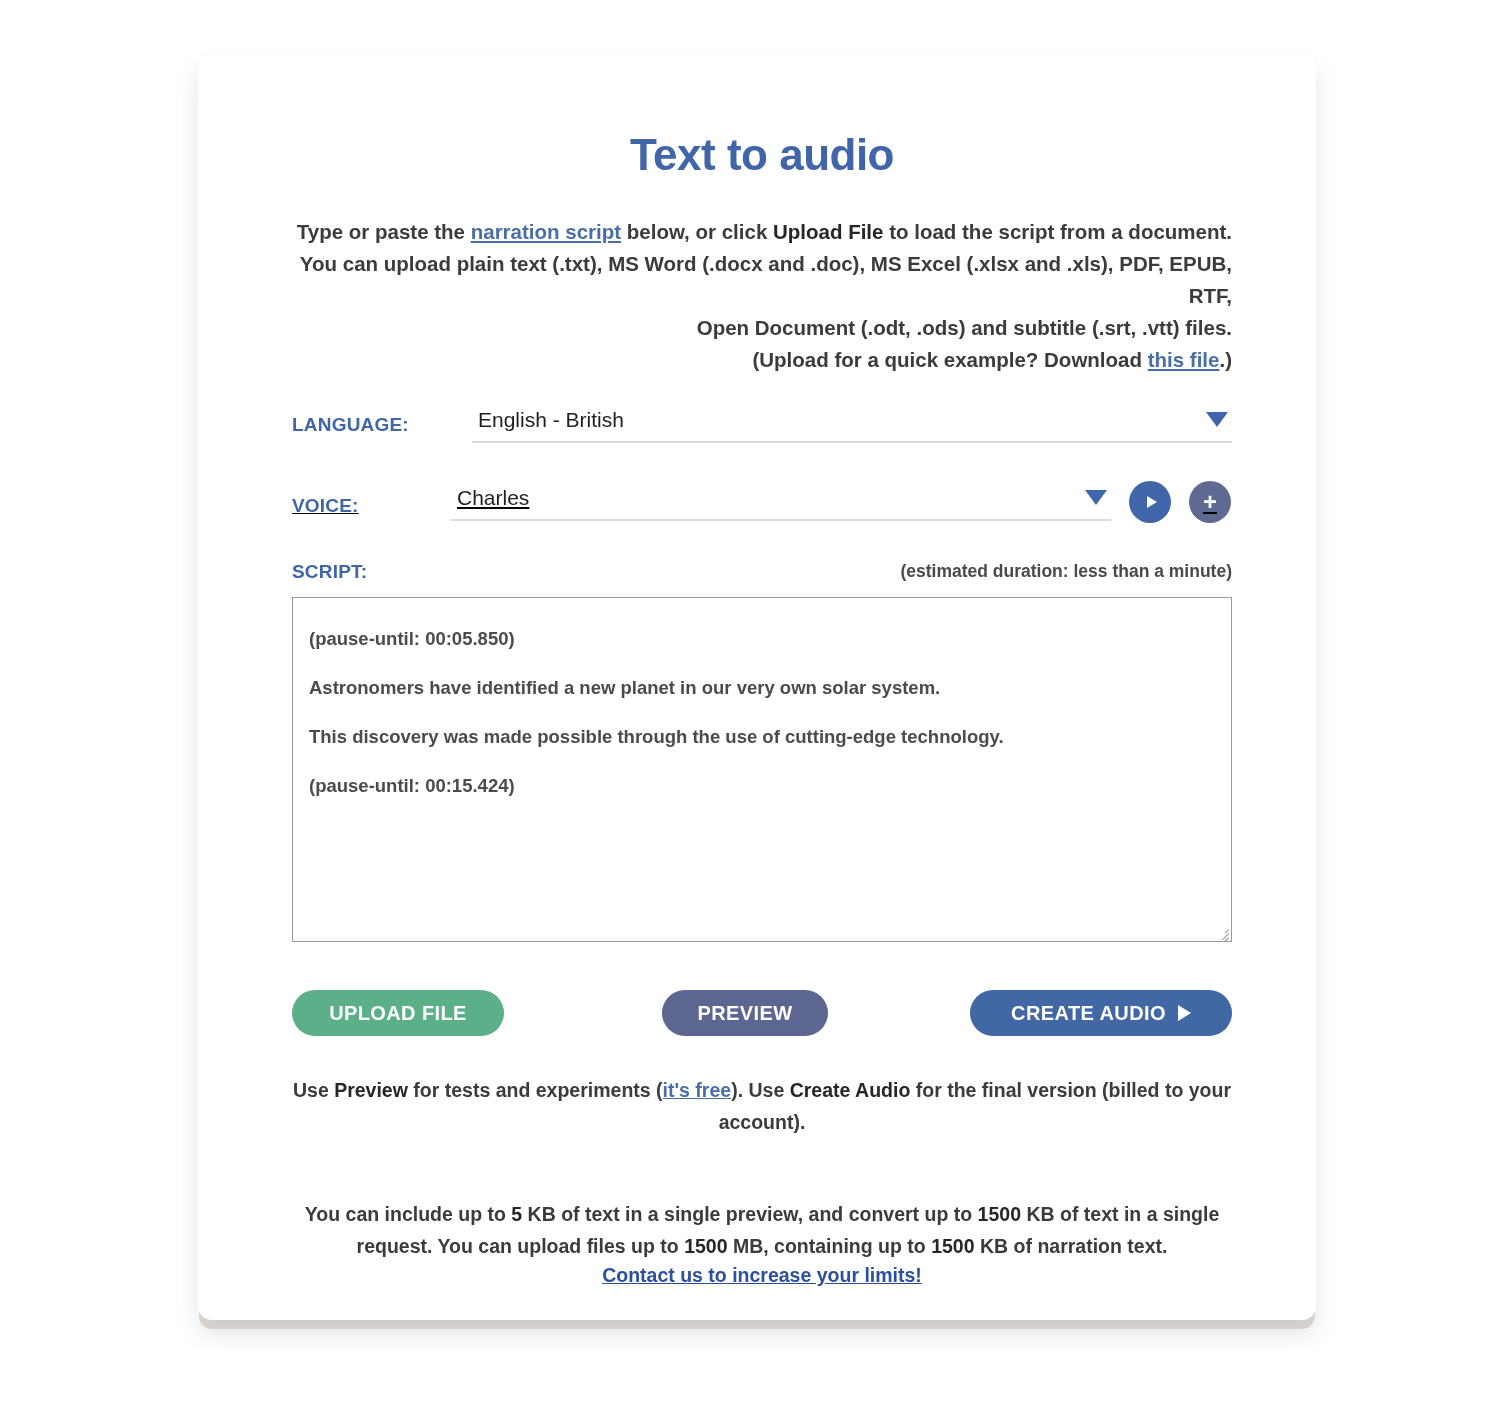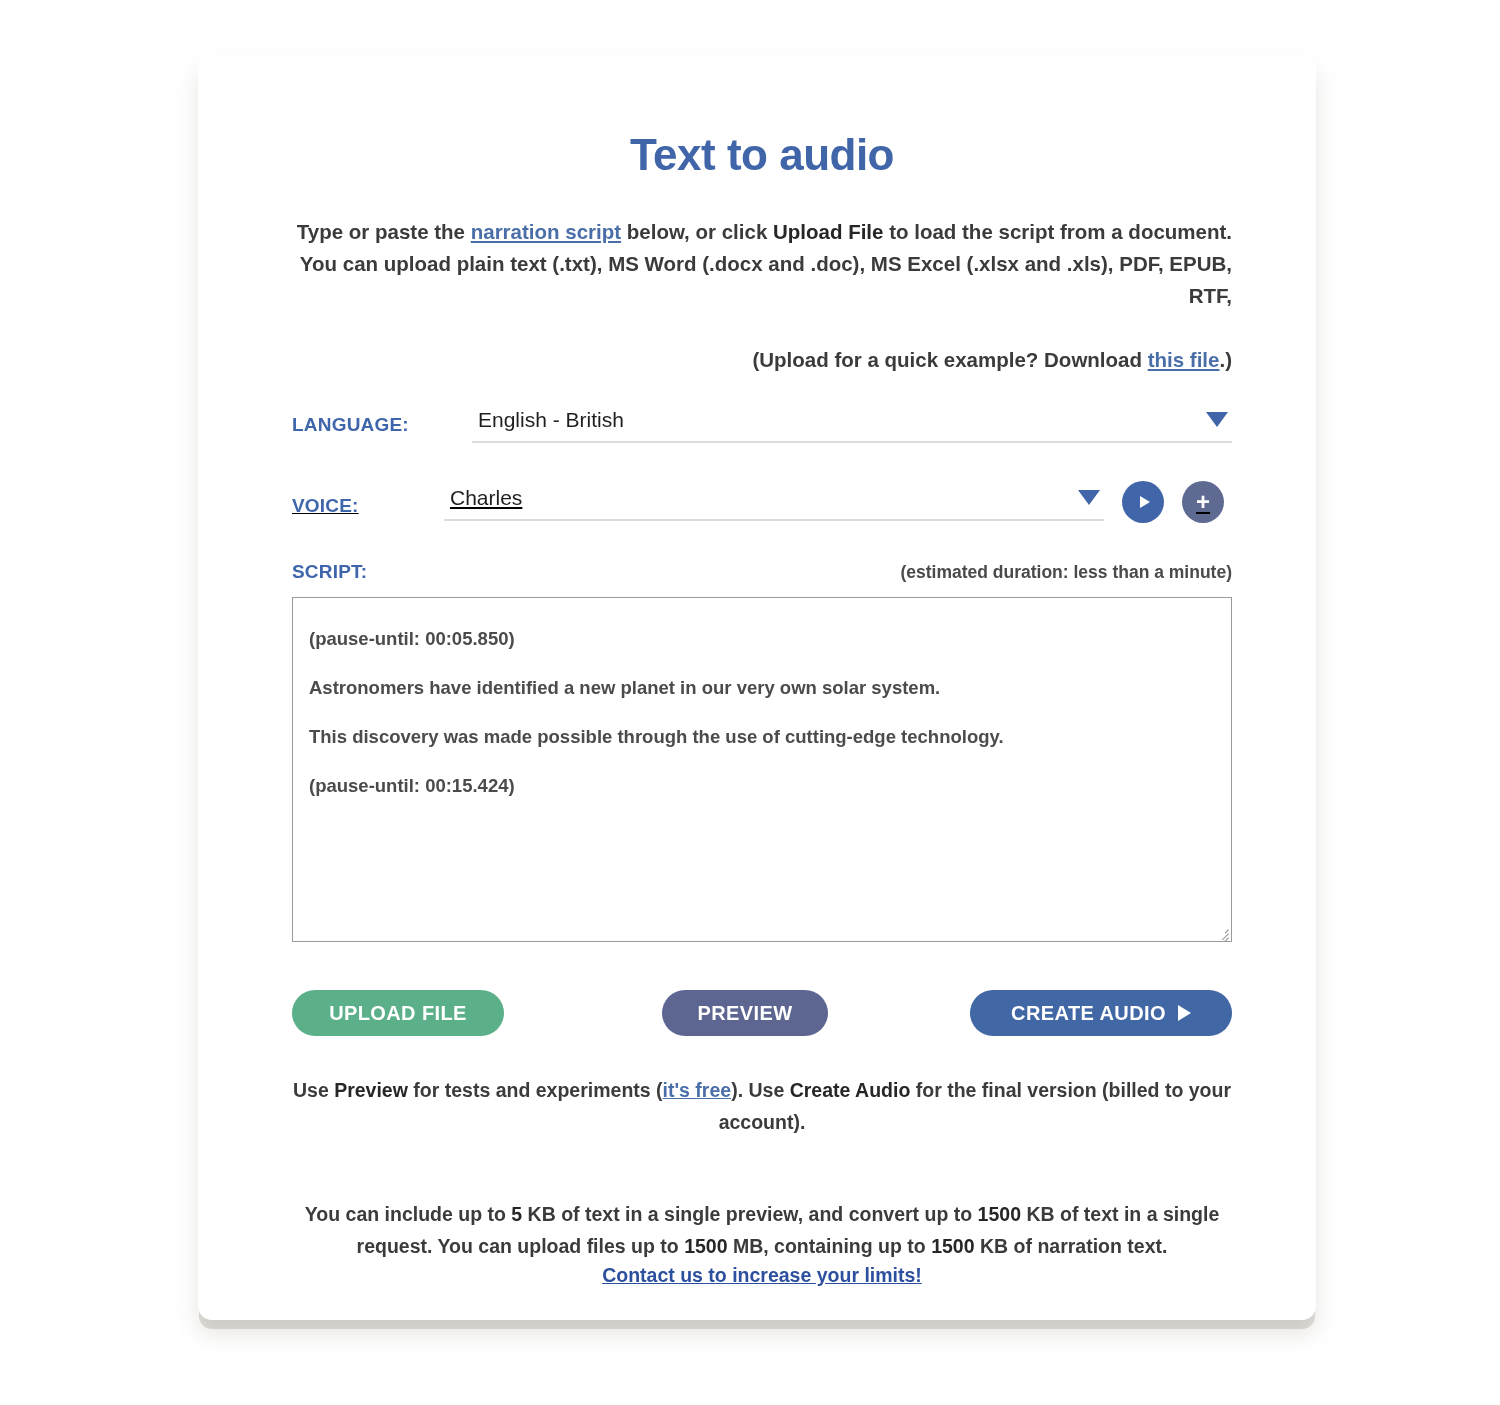--- a/index.html
+++ b/index.html
@@ -90,21 +90,21 @@
   .caret {
     position: absolute;
     right: 4px; top: 6px;
     width: 0; height: 0;
     border-left: 11px solid transparent;
     border-right: 11px solid transparent;
     border-top: 15px solid #4066a9;
   }
 
   .row.voice { margin-top: 38px; align-items: center; text-decoration: underline; }
-  .row.voice .select-wrap { flex: none; width: 660px; }
+  .row.voice .select-wrap { flex: none; width: 660px; margin-left: 7px; }
 
   .circle-btn {
     width: 42px; height: 42px;
     border-radius: 50%;
     border: none;
     margin-left: 18px;
     display: flex; align-items: center; justify-content: center;
     cursor: pointer;
     flex: none;
   }
@@ -120,21 +120,21 @@
   .plus-glyph {
     color: #ffffff;
     font-size: 24px;
     line-height: 18px;
     font-weight: 700;
   }
 
   
   .script-head {
     display: flex;
-    align-items: flex-end;
+    align-items: flex-start;
     justify-content: space-between;
     margin-top: 38px;
   }
   .script-label {
     color: #3f66ab;
     font-weight: 800;
     font-size: 19px;
     letter-spacing: 0.2px;
   }
   .duration {
@@ -234,21 +234,21 @@
 
 <div class="page">
   <div class="card">
     <div class="inner">
 
       <h1 class="title">Text to audio</h1>
 
       <p class="intro">
         <span>Type or paste the </span><a class="link" href="#">narration script</a><span> below, or click </span><span class="strong">Upload File</span><span> to load the script from a document.</span><br>
         <span>You can upload plain text (.txt), MS Word (.docx and .doc), MS Excel (.xlsx and .xls), PDF, EPUB, RTF,</span><br>
-        <br>
+        <span>Open Document (.odt, .ods) and subtitle (.srt, .vtt) files.</span><br>
         <span>(Upload for a quick example? Download </span><a class="link" href="#">this file</a><span>.)</span>
       </p>
 
       <div class="form">
 
         <div class="row">
           <div class="row-label lang-label">LANGUAGE:</div>
           <div class="select-wrap">
             <span class="select-value">English - British</span>
             <span class="caret"></span>

